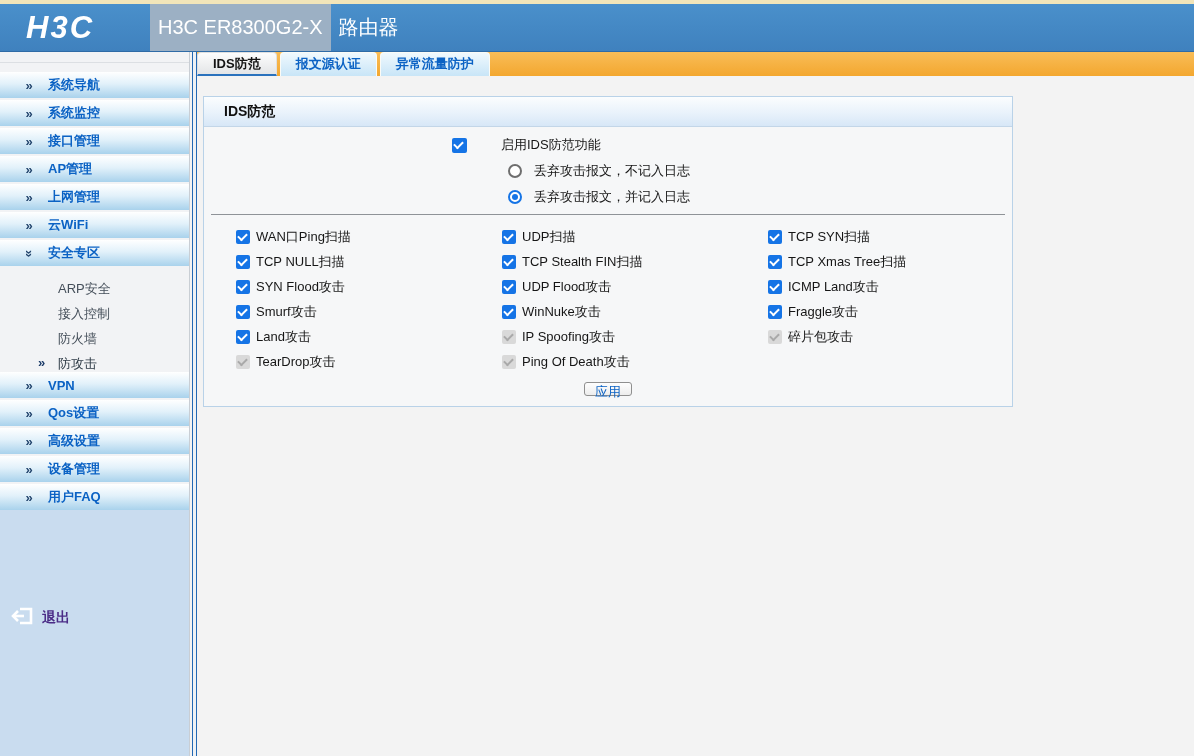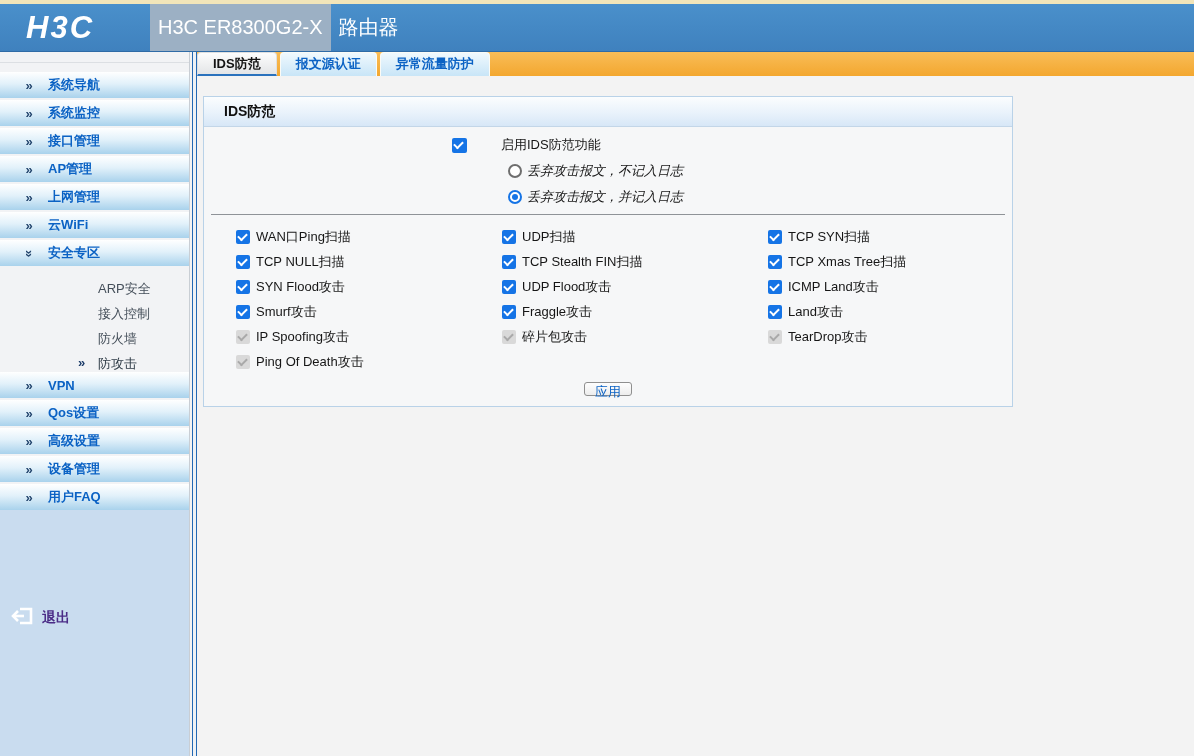--- a/index.html
+++ b/index.html
@@ -18,21 +18,21 @@
   .sidebar { position:absolute; left:0; top:52px; width:190px; height:704px;
              background:#f2f3f5; border-right:1px solid #c9ced4; }
   .side-hairline { position:absolute; top:10px; left:0; width:100%; height:1px; background:#dcdfe3; }
   .nav { padding-top:20px; }
   .nav-item { height:26px; margin-bottom:2px; display:flex; align-items:center; cursor:pointer;
               background:linear-gradient(180deg,#ffffff 0%,#e2f1fa 45%,#a9d2ec 100%); }
   .nav-icon { margin-left:22px; width:14px; color:#23456d; font-size:13px; font-weight:bold; line-height:1; text-align:center; }
   .nav-item.expanded .nav-icon { transform:rotate(90deg); }
   .nav-label { margin-left:12px; color:#0b62c4; font-weight:bold; font-size:13px; }
 
-  .submenu { height:104px; padding-top:8px;padding-left:40px; }
+  .submenu { height:104px; padding-top:8px; }
   .sub-item { height:25px; display:flex; align-items:center; padding-left:58px;
               font-size:13px; color:#454f5a; cursor:pointer; position:relative; }
   .sub-item.active { color:#2c3944; }
   .sub-item.active::before { content:"»"; position:absolute; left:38px; top:4px;
               color:#1c3c69; font-weight:bold; font-size:13px; }
 
   .side-footer { position:absolute; left:0; top:458px; width:189px; height:246px; background:#c9dcef; }
   .logout { position:absolute; left:10px; top:96px; display:flex; align-items:center; cursor:pointer; }
   .logout-label { margin-left:8px; color:#4a2b86; font-weight:bold; font-size:14px; }
 
@@ -51,21 +51,21 @@
 
   .panel { position:absolute; left:203px; top:96px; width:810px; height:311px;
            background:#f6f7f8; border:1px solid #b9d2e8; }
   .panel-header { height:30px; padding-left:20px; display:flex; align-items:center;
            background:linear-gradient(180deg,#fbfdfe 0%,#e9f2fb 55%,#d7e7f7 100%);
            border-bottom:1px solid #c3d6e8; font-weight:bold; font-size:14px; color:#111111; }
 
   .enable-row { margin:8px 0 0 248px; height:20px; display:flex; align-items:center; }
   .enable-row .lbl { margin-left:34px; }
   .radio-row { margin:6px 0 0 304px; height:20px; display:flex; align-items:center; }
-  .radio-row .lbl { margin-left:5px;font-style:italic; }
+  .radio-row .lbl { margin-left:12px; }
   .lbl { font-size:13px; color:#161616; }
 
   .divider { height:1px; background:#8f9398; margin:7px 7px 0 7px; }
 
   .grid { display:grid; grid-template-columns:266px 266px 1fr; margin:9px 0 0 32px; }
   .cell { height:25px; display:flex; align-items:center; }
   .cbl { margin-left:6px; font-size:13px; color:#161616; }
 
   .cb { width:14px; height:14px; border-radius:2px; position:relative; background:#cfcfcf; flex:none; }
   .cb.big { width:15px; height:15px; }
@@ -254,20 +254,24 @@
     <div class="cell">
       <span class="cb checked"></span>
       <span class="cbl">ICMP Land攻击</span>
     </div>
     <div class="cell">
       <span class="cb checked"></span>
       <span class="cbl">Smurf攻击</span>
     </div>
     <div class="cell">
       <span class="cb checked"></span>
+      <span class="cbl">WinNuke攻击</span>
+    </div>
+    <div class="cell">
+      <span class="cb checked"></span>
       <span class="cbl">Fraggle攻击</span>
     </div>
     <div class="cell">
       <span class="cb checked"></span>
       <span class="cbl">Land攻击</span>
     </div>
     <div class="cell">
       <span class="cb checked disabled"></span>
       <span class="cbl">IP Spoofing攻击</span>
     </div>

